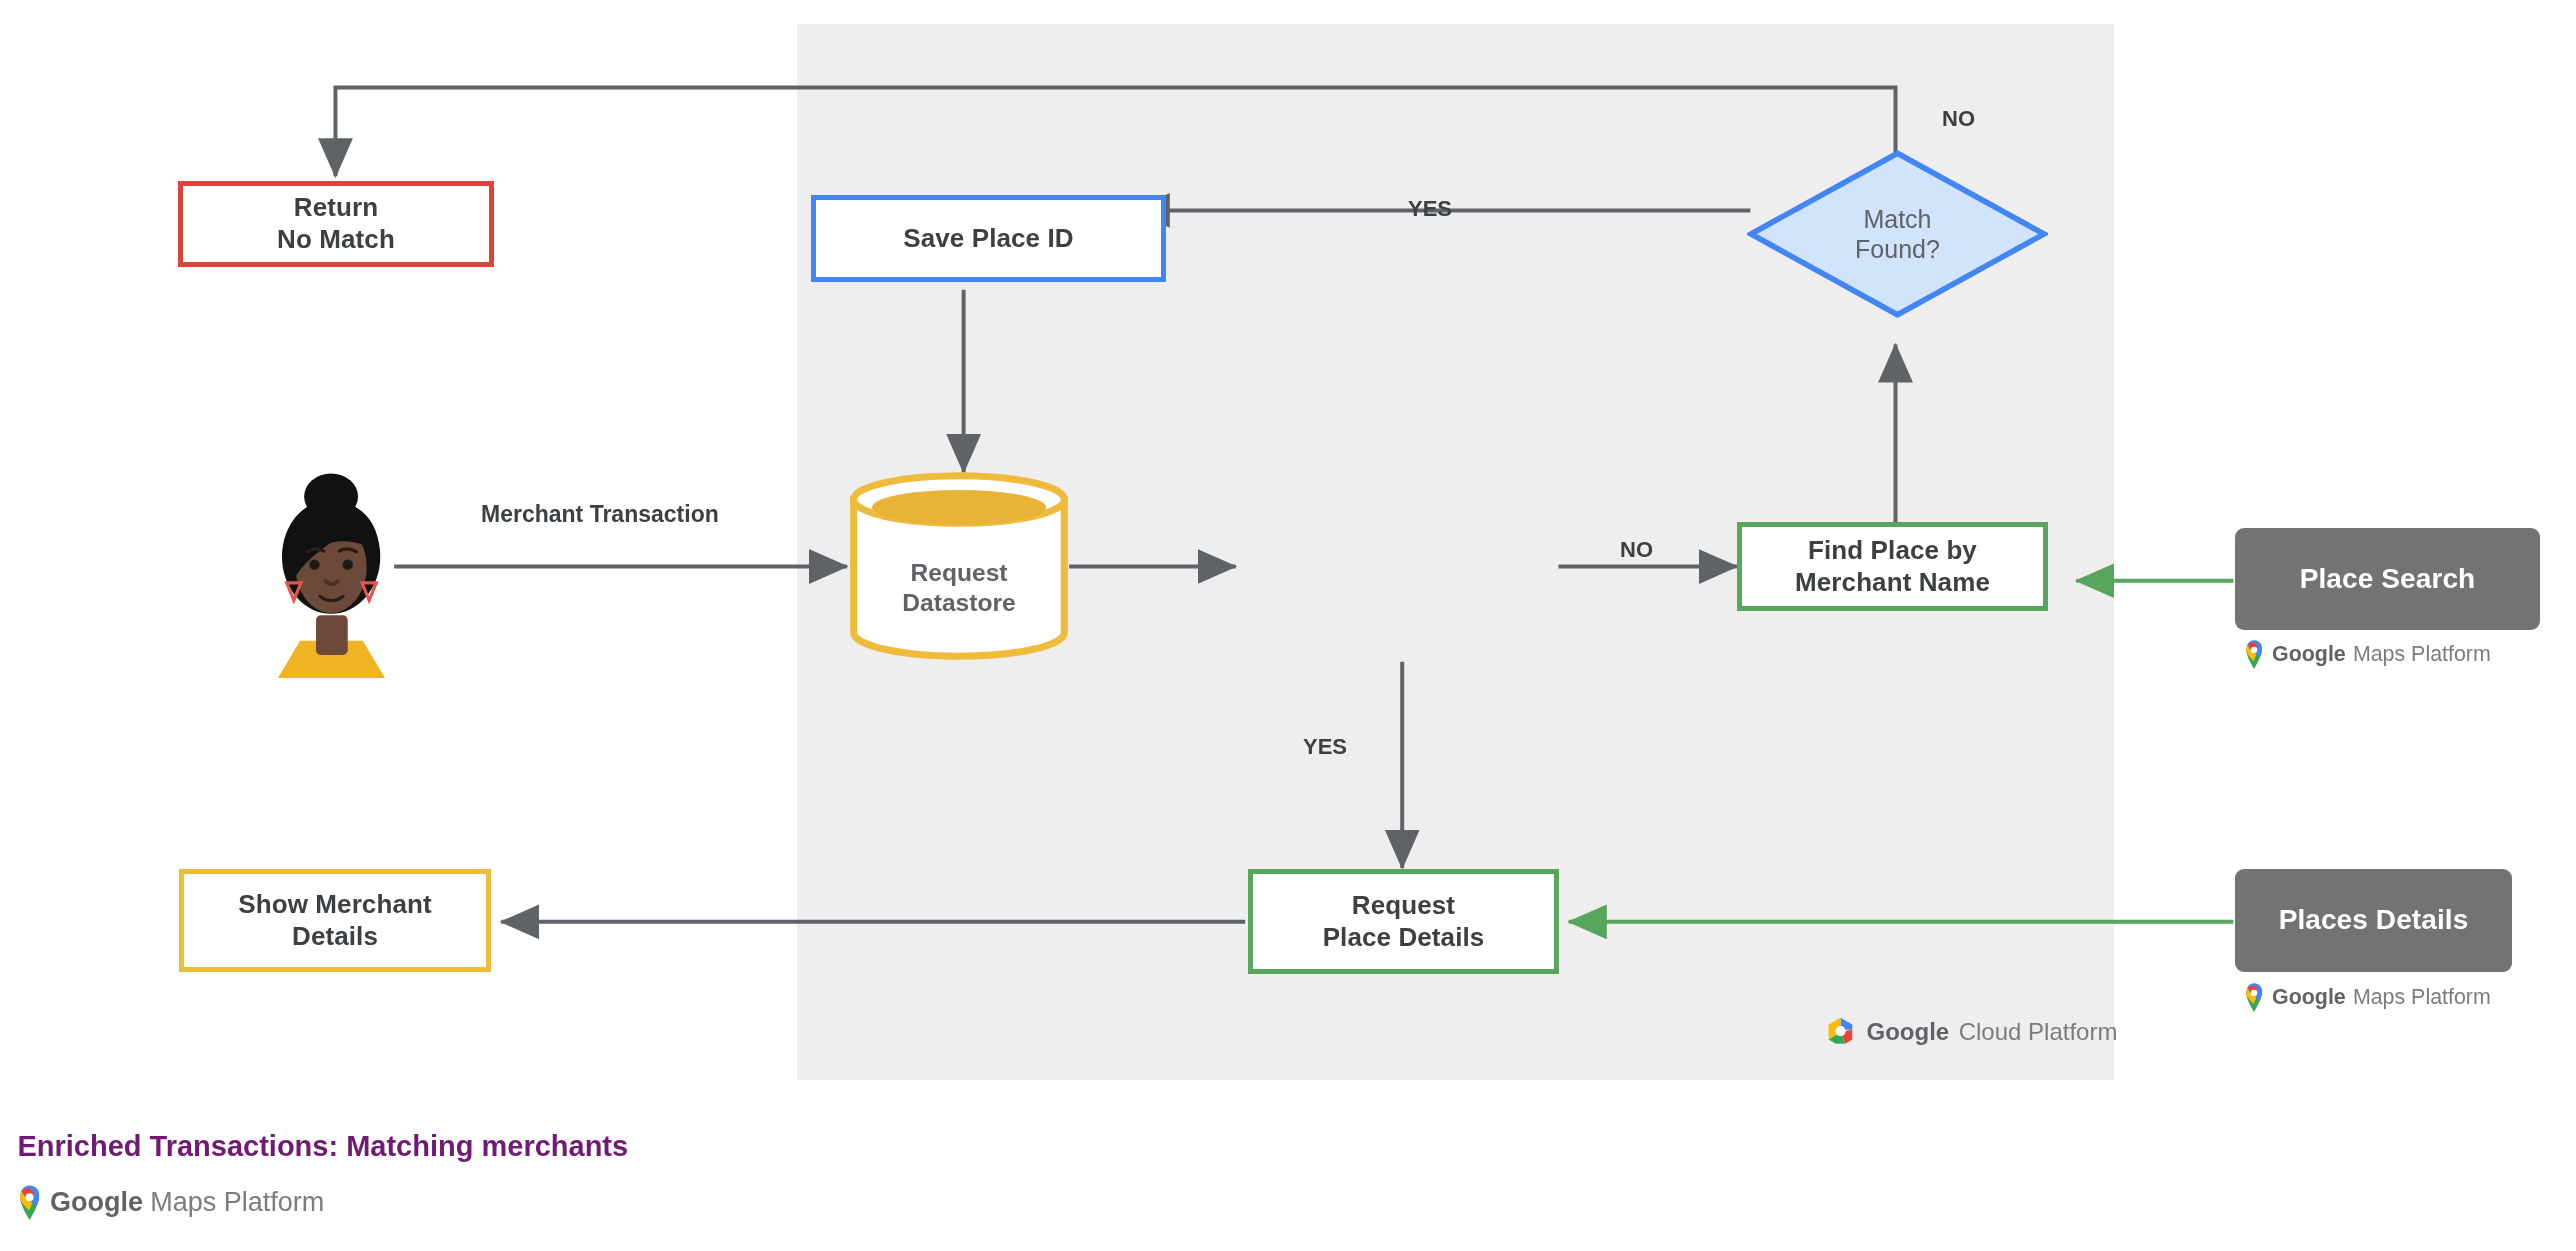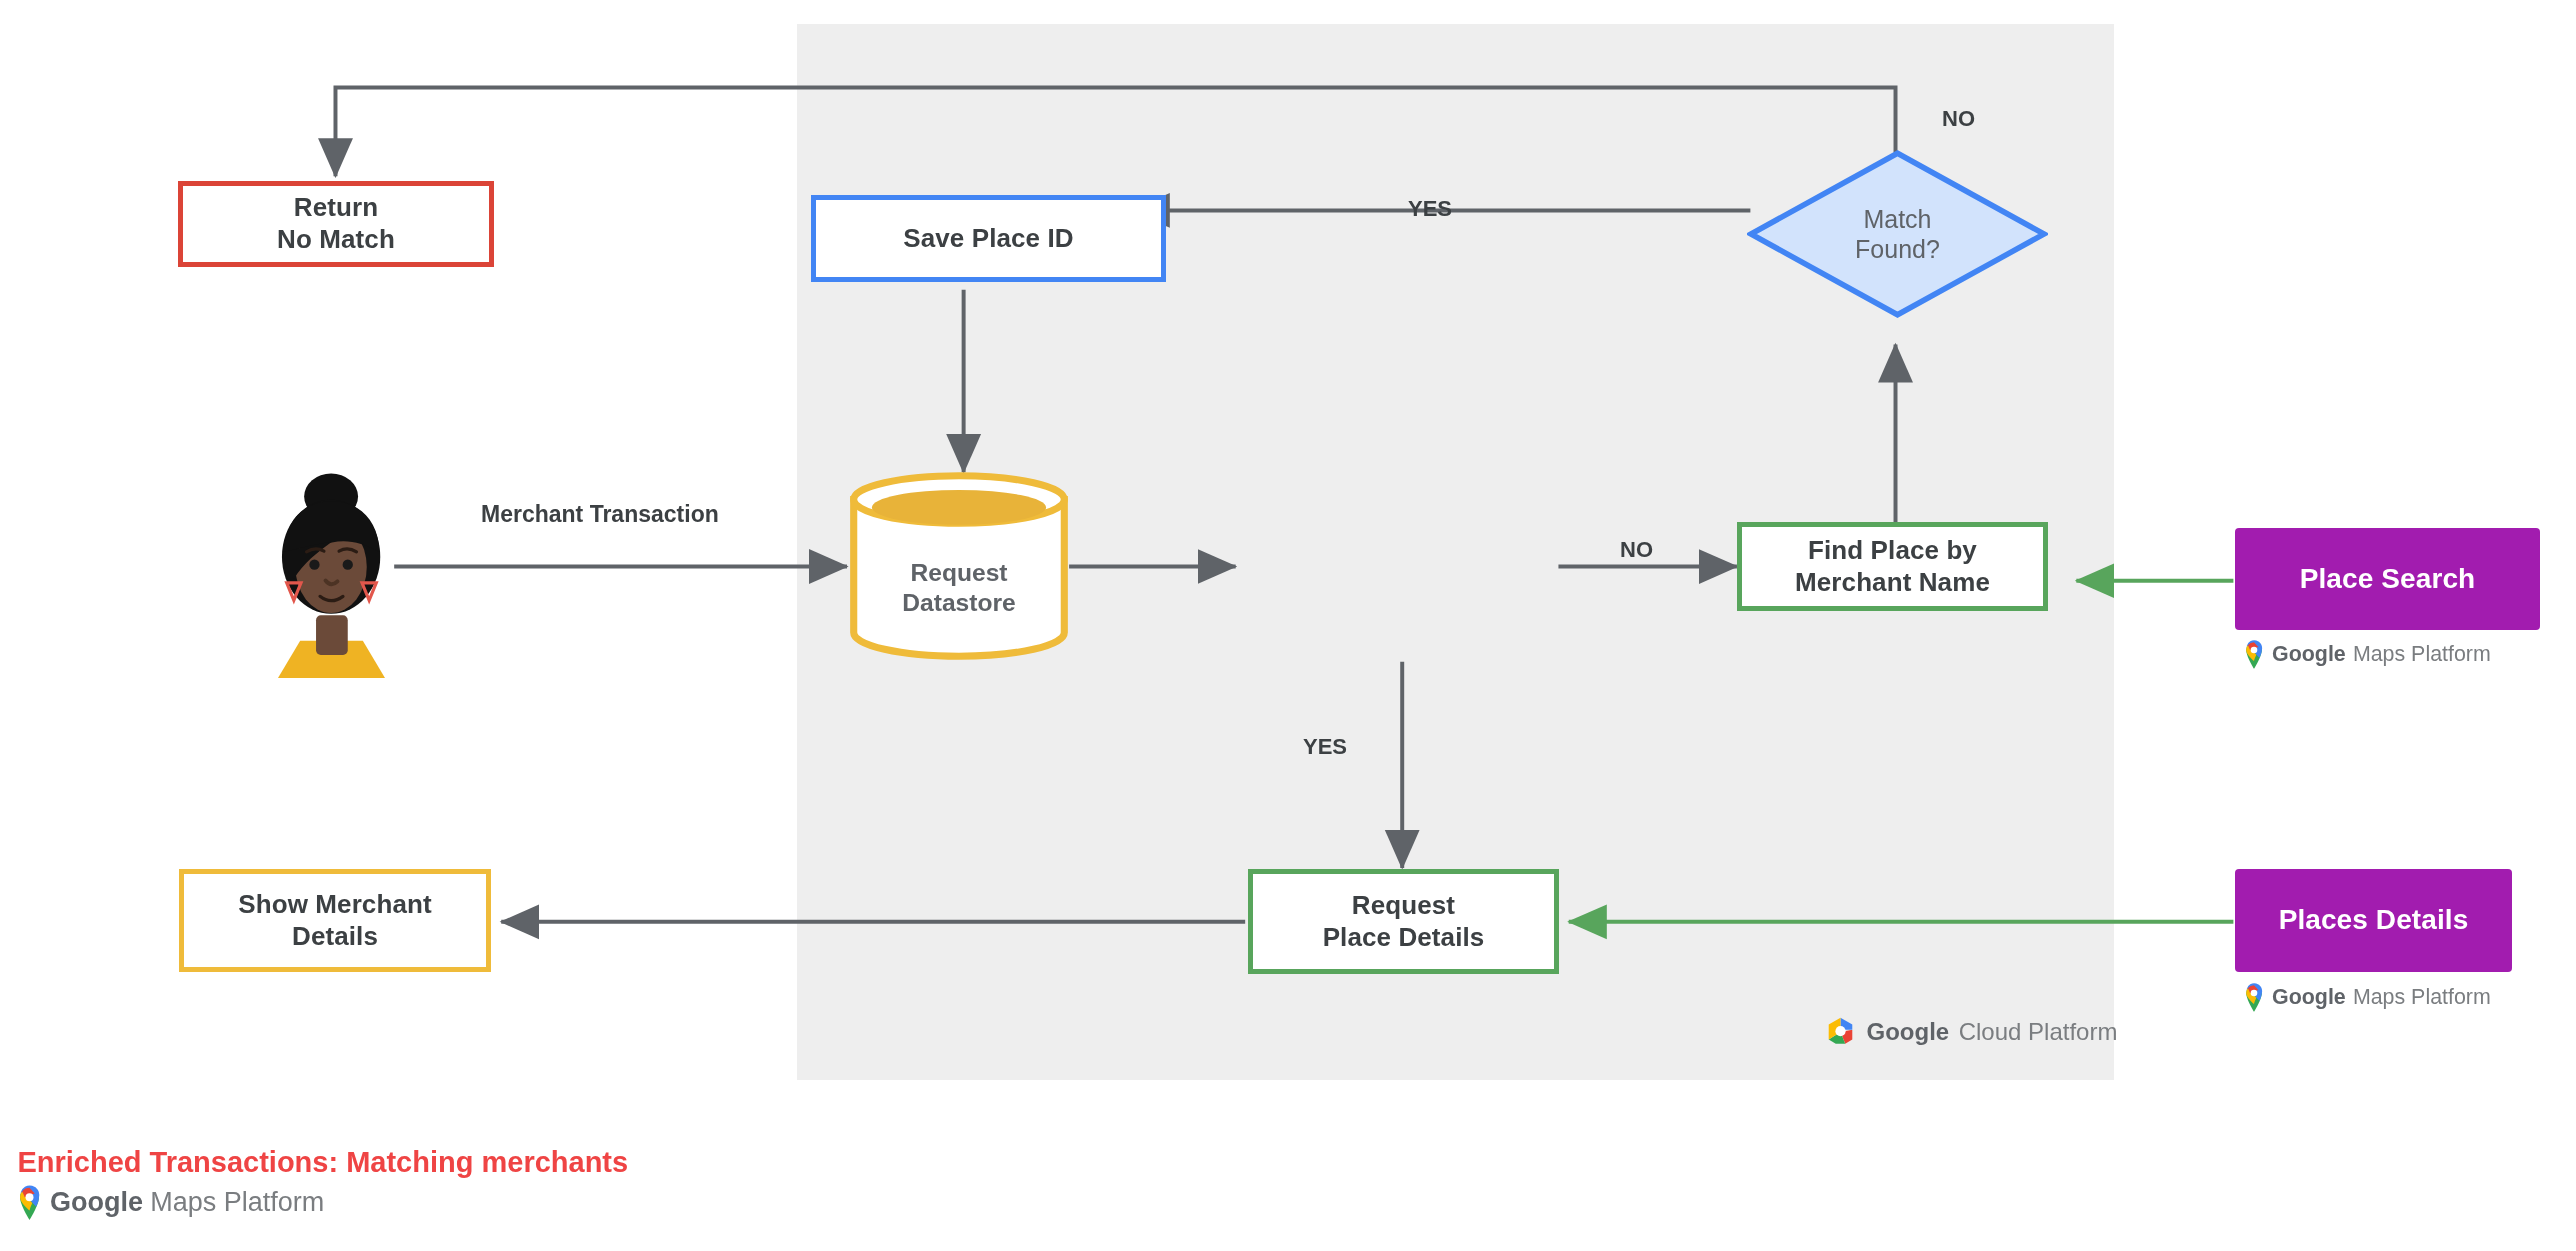--- a/index.html
+++ b/index.html
@@ -62,24 +62,24 @@
     background: #ffffff;
     border-style: solid;
   }
   .box-red    { border-color: #DB4437; border-width: 5.6px; }
   .box-blue   { border-color: #4285F4; border-width: 5.6px; }
   .box-green  { border-color: #58A55C; border-width: 5.6px; text-align: center; }
   .box-yellow { border-color: #EFBB3A; border-width: 5.6px; }
 
   
   .chip {
-    background: #a21caf;
+    background: #737373;
     color: #ffffff;
     border: 0;
-    border-radius: 4px;
+    border-radius: 9px;
   }
 
   
   .diamond {
     position: absolute;
   }
   .diamond svg { position: absolute; left: 0; top: 0; }
   .diamond .dlabel {
     position: absolute;
     left: 0; top: 0;
@@ -141,24 +141,23 @@
     align-items: center;
     gap: 9.5px;
     white-space: nowrap;
   }
   .logo-gcp .gtxt { color: #5F6368; font-weight: bold; }
   .logo-gcp .ptxt { color: #7A7D80; font-weight: normal; }
 
   
   .caption {
     position: absolute;
-    color: #ef4444;
+    color: #701a75;
     font-weight: bold;
     white-space: nowrap;
-    margin-top: 16px;
   }
 </style>
 </head>
 <body>
 
 <div id="stage">
 
   <div class="gcp-panel"></div>
 
   <svg id="wires" viewBox="0 0 3248 1578" width="2576" height="1252">

